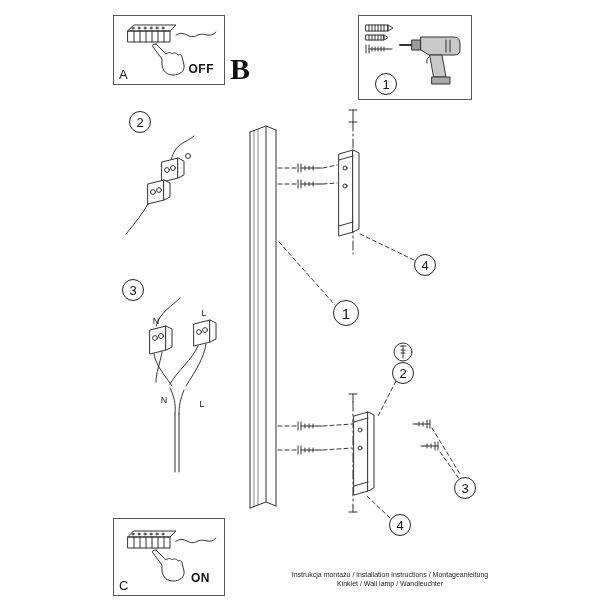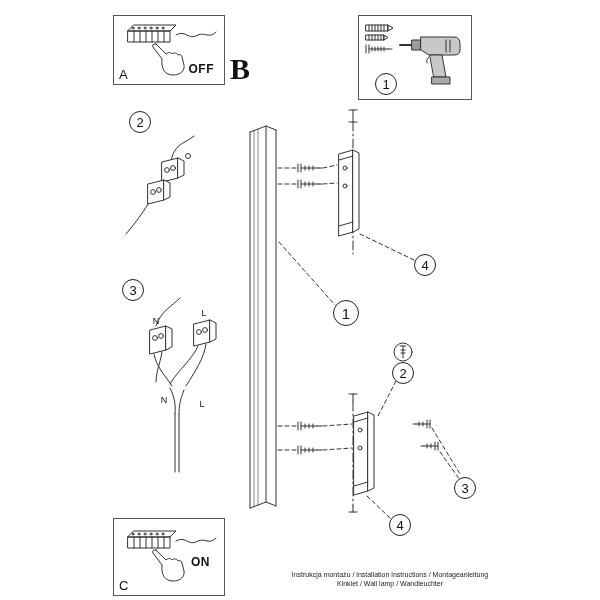--- a/index.html
+++ b/index.html
@@ -91,21 +91,21 @@
     <text x="88" y="20" text-anchor="middle">L</text>
     <text x="48" y="107" text-anchor="middle">N</text>
     <text x="86" y="111" text-anchor="middle">L</text>
   </svg>
 
   <div class="box" style="left:113px; top:518px; width:112px; height:78px;">
     <svg class="abs" style="left:6px; top:6px;" width="100" height="58" viewBox="0 0 100 58">
       <use href="#term-hand"></use>
     </svg>
     <span class="corner-label">C</span>
-    <span class="state-label" style="right:14px; bottom:26px;margin-left:34px;">ON</span>
+    <span class="state-label" style="right:14px; bottom:10px;margin-left:34px;">ON</span>
   </div>
 
   <div class="big-letter" style="left:230px; top:52px;">B</div>
 
   <div class="box" style="left:358px; top:15px; width:114px; height:85px;">
     <svg class="abs" style="left:1px; top:1px;" width="112" height="82" viewBox="0 0 112 82">
       <g stroke="#333" fill="none" stroke-width="1" stroke-linecap="round" stroke-linejoin="round">
         <g>
           <rect x="6" y="8" width="22" height="6"></rect>
           <path d="M9,8 V14 M12,8 V14 M15,8 V14 M18,8 V14 M21,8 V14 M24,8 V14"></path>

